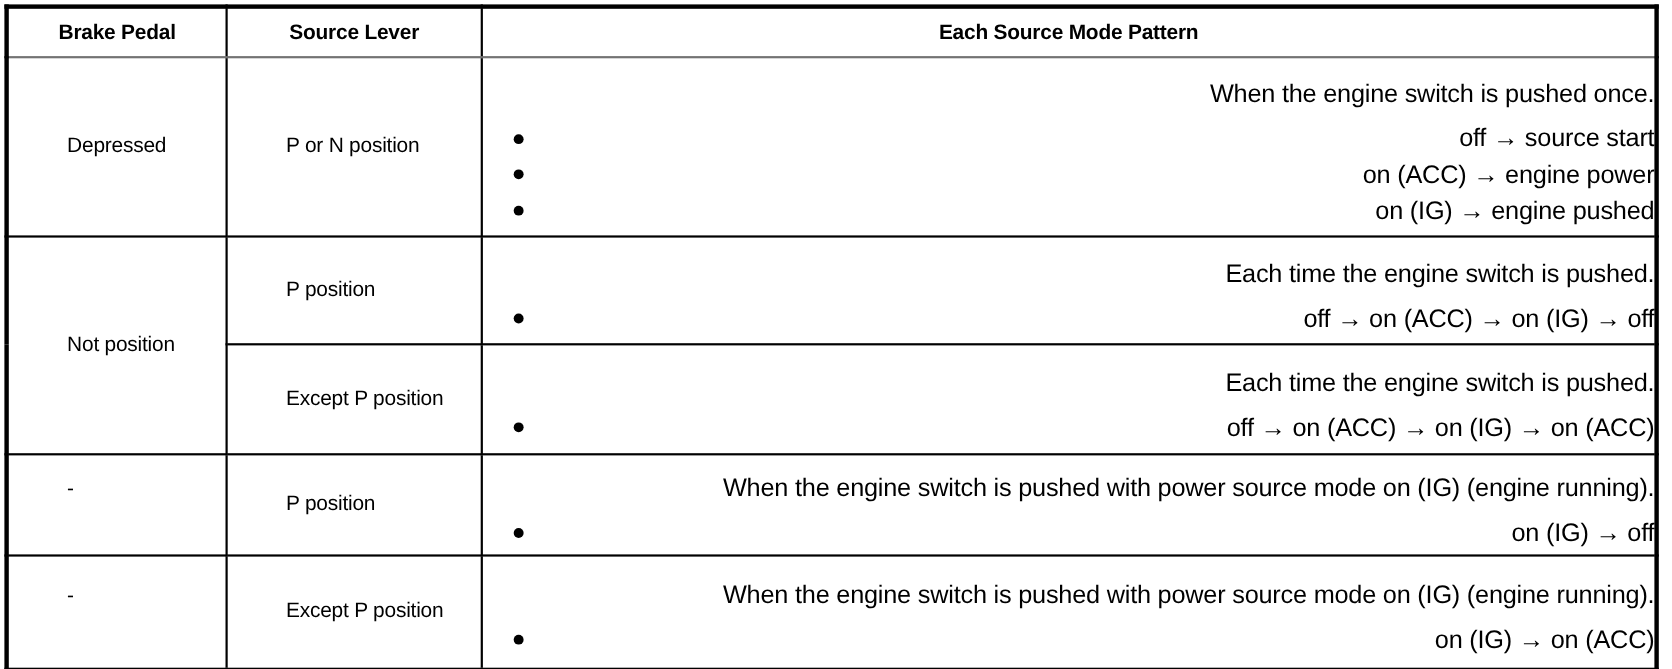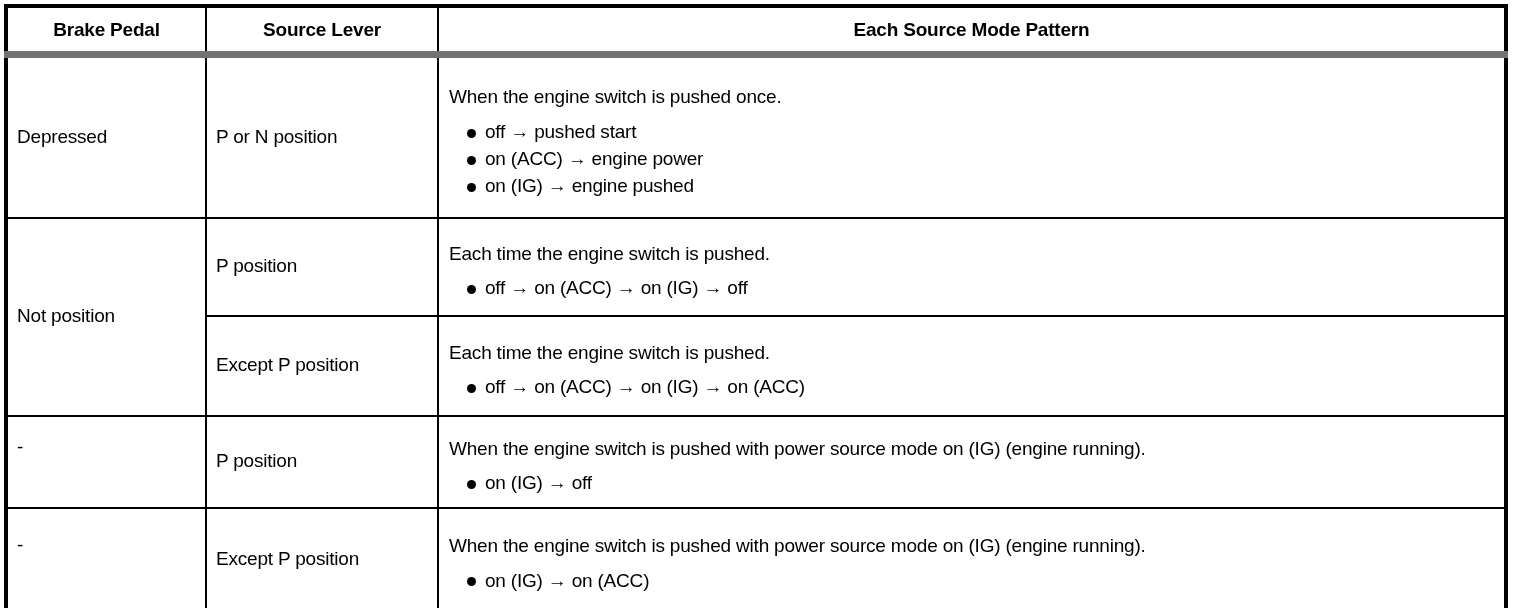--- a/index.html
+++ b/index.html
@@ -42,55 +42,57 @@
     background: #ffffff;
   }
 
   
   col.c1 { width: 200px; }
   col.c2 { width: 232px; }
   col.c3 { width: 1068px; }
 
   
   tr.header-row th {
-    border-bottom: 7px solid #737373;
+    border-bottom: 2px solid #737373;
     height: 43px;
   }
   .hdr-text {
     font-weight: bold;
     font-size: 19px;
     text-align: center;
     letter-spacing: -0.2px;
   }
 
   
   .cell-pad {
     padding: 0 0 0 9px;
     font-size: 19px;
     letter-spacing: -0.2px;
     line-height: 1.2;
   }
   .brake-cell .cell-pad,
   .shift-cell .cell-pad {
     white-space: nowrap;
+    margin-left: 44px;
   }
 
   td.brake-cell,
   td.shift-cell {
     vertical-align: middle;
   }
 
   td.pattern-cell {
     vertical-align: top;
     padding: 0;
   }
   .pattern-inner {
     padding: 11px 0 0 10px;
-    font-size: 19px;
+    font-size: 23px;
     letter-spacing: -0.2px;
+    text-align: right;
   }
   .pattern-intro {
     line-height: 1.25;
     margin: 0 0 10px 0;
     white-space: nowrap;
   }
   ul.pattern-list {
     list-style: none;
     margin: 0;
     padding: 0;
@@ -158,21 +160,21 @@
         <td class="brake-cell">
           <div class="cell-pad">Depressed</div>
         </td>
         <td class="shift-cell">
           <div class="cell-pad">P or N position</div>
         </td>
         <td class="pattern-cell">
           <div class="pattern-inner">
             <p class="pattern-intro">When the engine switch is pushed once.</p>
             <ul class="pattern-list">
-              <li><span class="bullet-dot"></span><span>off → pushed start</span></li>
+              <li><span class="bullet-dot"></span><span>off → source start</span></li>
               <li><span class="bullet-dot"></span><span>on (ACC) → engine power</span></li>
               <li><span class="bullet-dot"></span><span>on (IG) → engine pushed</span></li>
             </ul>
           </div>
         </td>
       </tr>
 
       <tr class="r2">
         <td class="brake-cell" rowspan="2">
           <div class="cell-pad">Not position</div>

